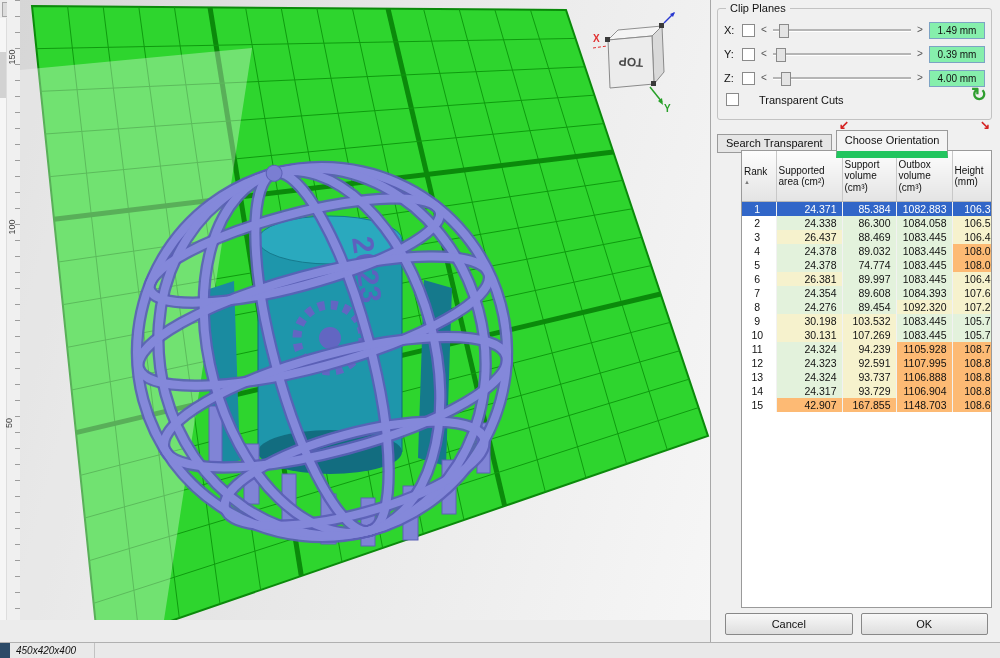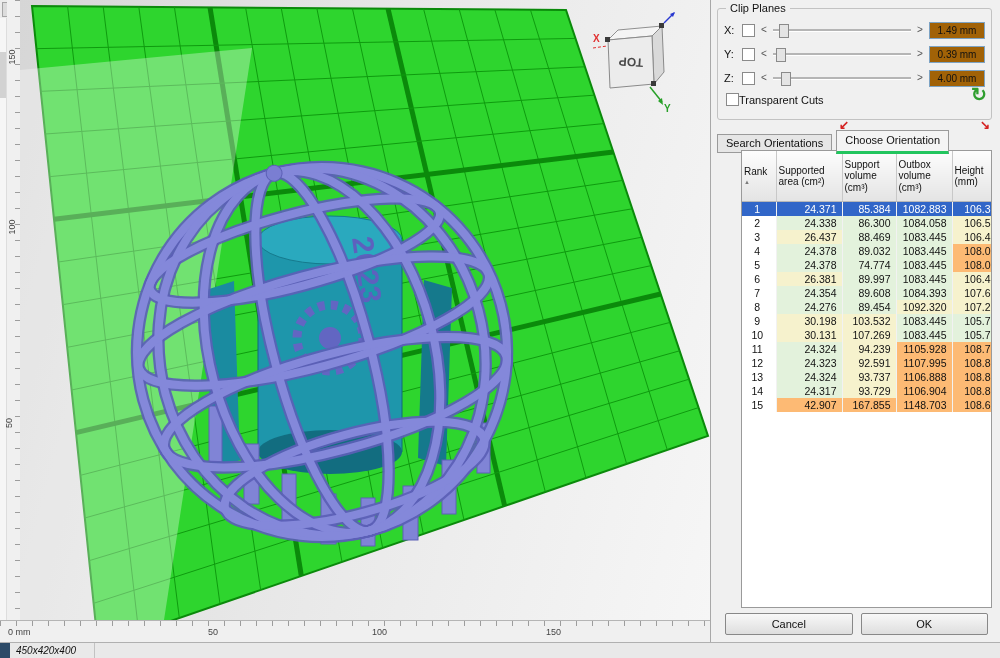--- a/index.html
+++ b/index.html
@@ -31,29 +31,29 @@
     border-left:1px solid #a8a8a8;box-sizing:border-box;font-size:11px;color:#111;}
   .groupbox{position:absolute;left:6px;top:8px;right:8px;height:110px;border:1px solid #c2c2c2;border-radius:3px;}
   .legend{position:absolute;top:-7px;left:8px;background:#f0f0f0;padding:0 4px;font-size:11px;}
   .clip-row{position:absolute;left:6px;right:6px;height:18px;display:flex;align-items:center;gap:4px;}
   .axis{width:14px;}
   .cb{width:11px;height:11px;border:1px solid #8a8a8a;background:#fff;flex:0 0 auto;}
   .arrow{width:10px;text-align:center;color:#555;font-size:10px;line-height:10px;}
   .slider{flex:1;height:14px;position:relative;}
   .slider::before{content:"";position:absolute;left:0;right:0;top:6px;height:2px;background:#b5b5b5;border-bottom:1px solid #fff;}
   .thumb{position:absolute;top:1px;width:8px;height:12px;background:#e4e4e4;border:1px solid #8a8a8a;}
-  .val{width:54px;height:15px;border:1px solid #7da3c4;background:#a16207;font-size:10px;
+  .val{width:54px;height:15px;border:1px solid #7da3c4;background:#86efac;font-size:10px;
     display:flex;align-items:center;justify-content:center;flex:0 0 auto;}
-  .tc-row{position:absolute;left:8px;top:84px;display:flex;align-items:center;gap:0;}
+  .tc-row{position:absolute;left:8px;top:84px;display:flex;align-items:center;gap:20px;}
   .refresh{position:absolute;right:4px;top:76px;font-size:19px;font-weight:bold;color:#2f9e2f;line-height:19px;}
   .red-marker{position:absolute;top:118px;color:#d42222;font-size:12px;font-weight:bold;}
   .tabbar{position:absolute;top:129px;left:6px;right:8px;height:21px;}
   .tab{display:inline-block;height:17px;line-height:17px;padding:0 8px;border:1px solid #9a9a9a;
     background:#e6e6e6;margin-right:1px;position:relative;top:4px;font-size:11px;}
-  .tab.active{background:#f4f4f4;height:20px;line-height:19px;top:1px;border-bottom:3px solid #22c55e;z-index:5;}
+  .tab.active{background:#f4f4f4;height:20px;line-height:19px;top:1px;border-bottom:7px solid #22c55e;z-index:5;}
   .content{position:absolute;left:6px;right:8px;top:150px;bottom:34px;background:#fff;border:1px solid #9a9a9a;overflow:hidden;margin-left:24px;}
   table{width:100%;border-collapse:collapse;table-layout:fixed;}
   col.w-rank{width:34px}col.w-area{width:66px}col.w-sup{width:54px}col.w-out{width:56px}col.w-h{width:44px}col.w-cg{width:34px}
   thead th{background:linear-gradient(#fdfdfd,#e4e4e4);border-right:1px solid #c8c8c8;border-bottom:1px solid #b8b8b8;
     font-weight:normal;font-size:10px;padding:2px;height:46px;vertical-align:middle;text-align:left;line-height:1.15;}
   th.c-rank{word-break:break-all;}
   .sort{display:block;font-size:6px;color:#7a7a7a;margin-top:2px;}
   tbody td{font-size:10.5px;height:14px;padding:0 5px 0 2px;border-right:1px solid rgba(0,0,0,0.05);white-space:nowrap;overflow:hidden;}
   td.c-num{text-align:right;}
   td.c-rank{text-align:center;}
@@ -178,26 +178,20 @@
         <line x1="1" y1="38" x2="15" y2="36" stroke="#e03030" stroke-dasharray="3 2"></line>
         <text x="1" y="32" font-size="10" font-weight="bold" fill="#e03030">X</text>
         <line x1="58" y1="77" x2="70" y2="92" stroke="#28a028" stroke-width="1.5"></line>
         <polygon points="71,95 66,91 70,88" fill="#28a028"></polygon>
         <text x="72" y="102" font-size="10" font-weight="bold" fill="#28a028">Y</text>
         <line x1="72" y1="13" x2="82" y2="3" stroke="#2a3ad0" stroke-width="1.5"></line>
         <polygon points="83,2 78,4 81,7" fill="#2a3ad0"></polygon>
       </svg>
     </div>
 
-    <div class="ruler-bottom">
-      <span class="rb" style="left:8px">0 mm</span>
-      <span class="rb" style="left:208px">50</span>
-      <span class="rb" style="left:372px">100</span>
-      <span class="rb" style="left:546px">150</span>
-    </div>
   </div>
 
   <div class="panel">
 
     <div class="groupbox">
       <div class="legend">Clip Planes</div>
 
       <div class="clip-row" style="top:12px">
         <span class="axis">X:</span>
         <span class="cb"></span>
@@ -235,21 +229,21 @@
         <span class="cb"></span>
         <span>Transparent Cuts</span>
       </div>
       <span class="refresh">↻</span>
     </div>
 
     <span class="red-marker" style="left:128px">↙</span>
     <span class="red-marker" style="right:10px">↘</span>
 
     <div class="tabbar">
-      <div class="tab">Search Orientations</div>
+      <div class="tab">Search Transparent</div>
       <div class="tab active">Choose Orientation</div>
     </div>
 
     <div class="content">
       <table>
         <colgroup>
           <col class="w-rank">
             <col class="w-area">
             <col class="w-sup">
             <col class="w-out">

